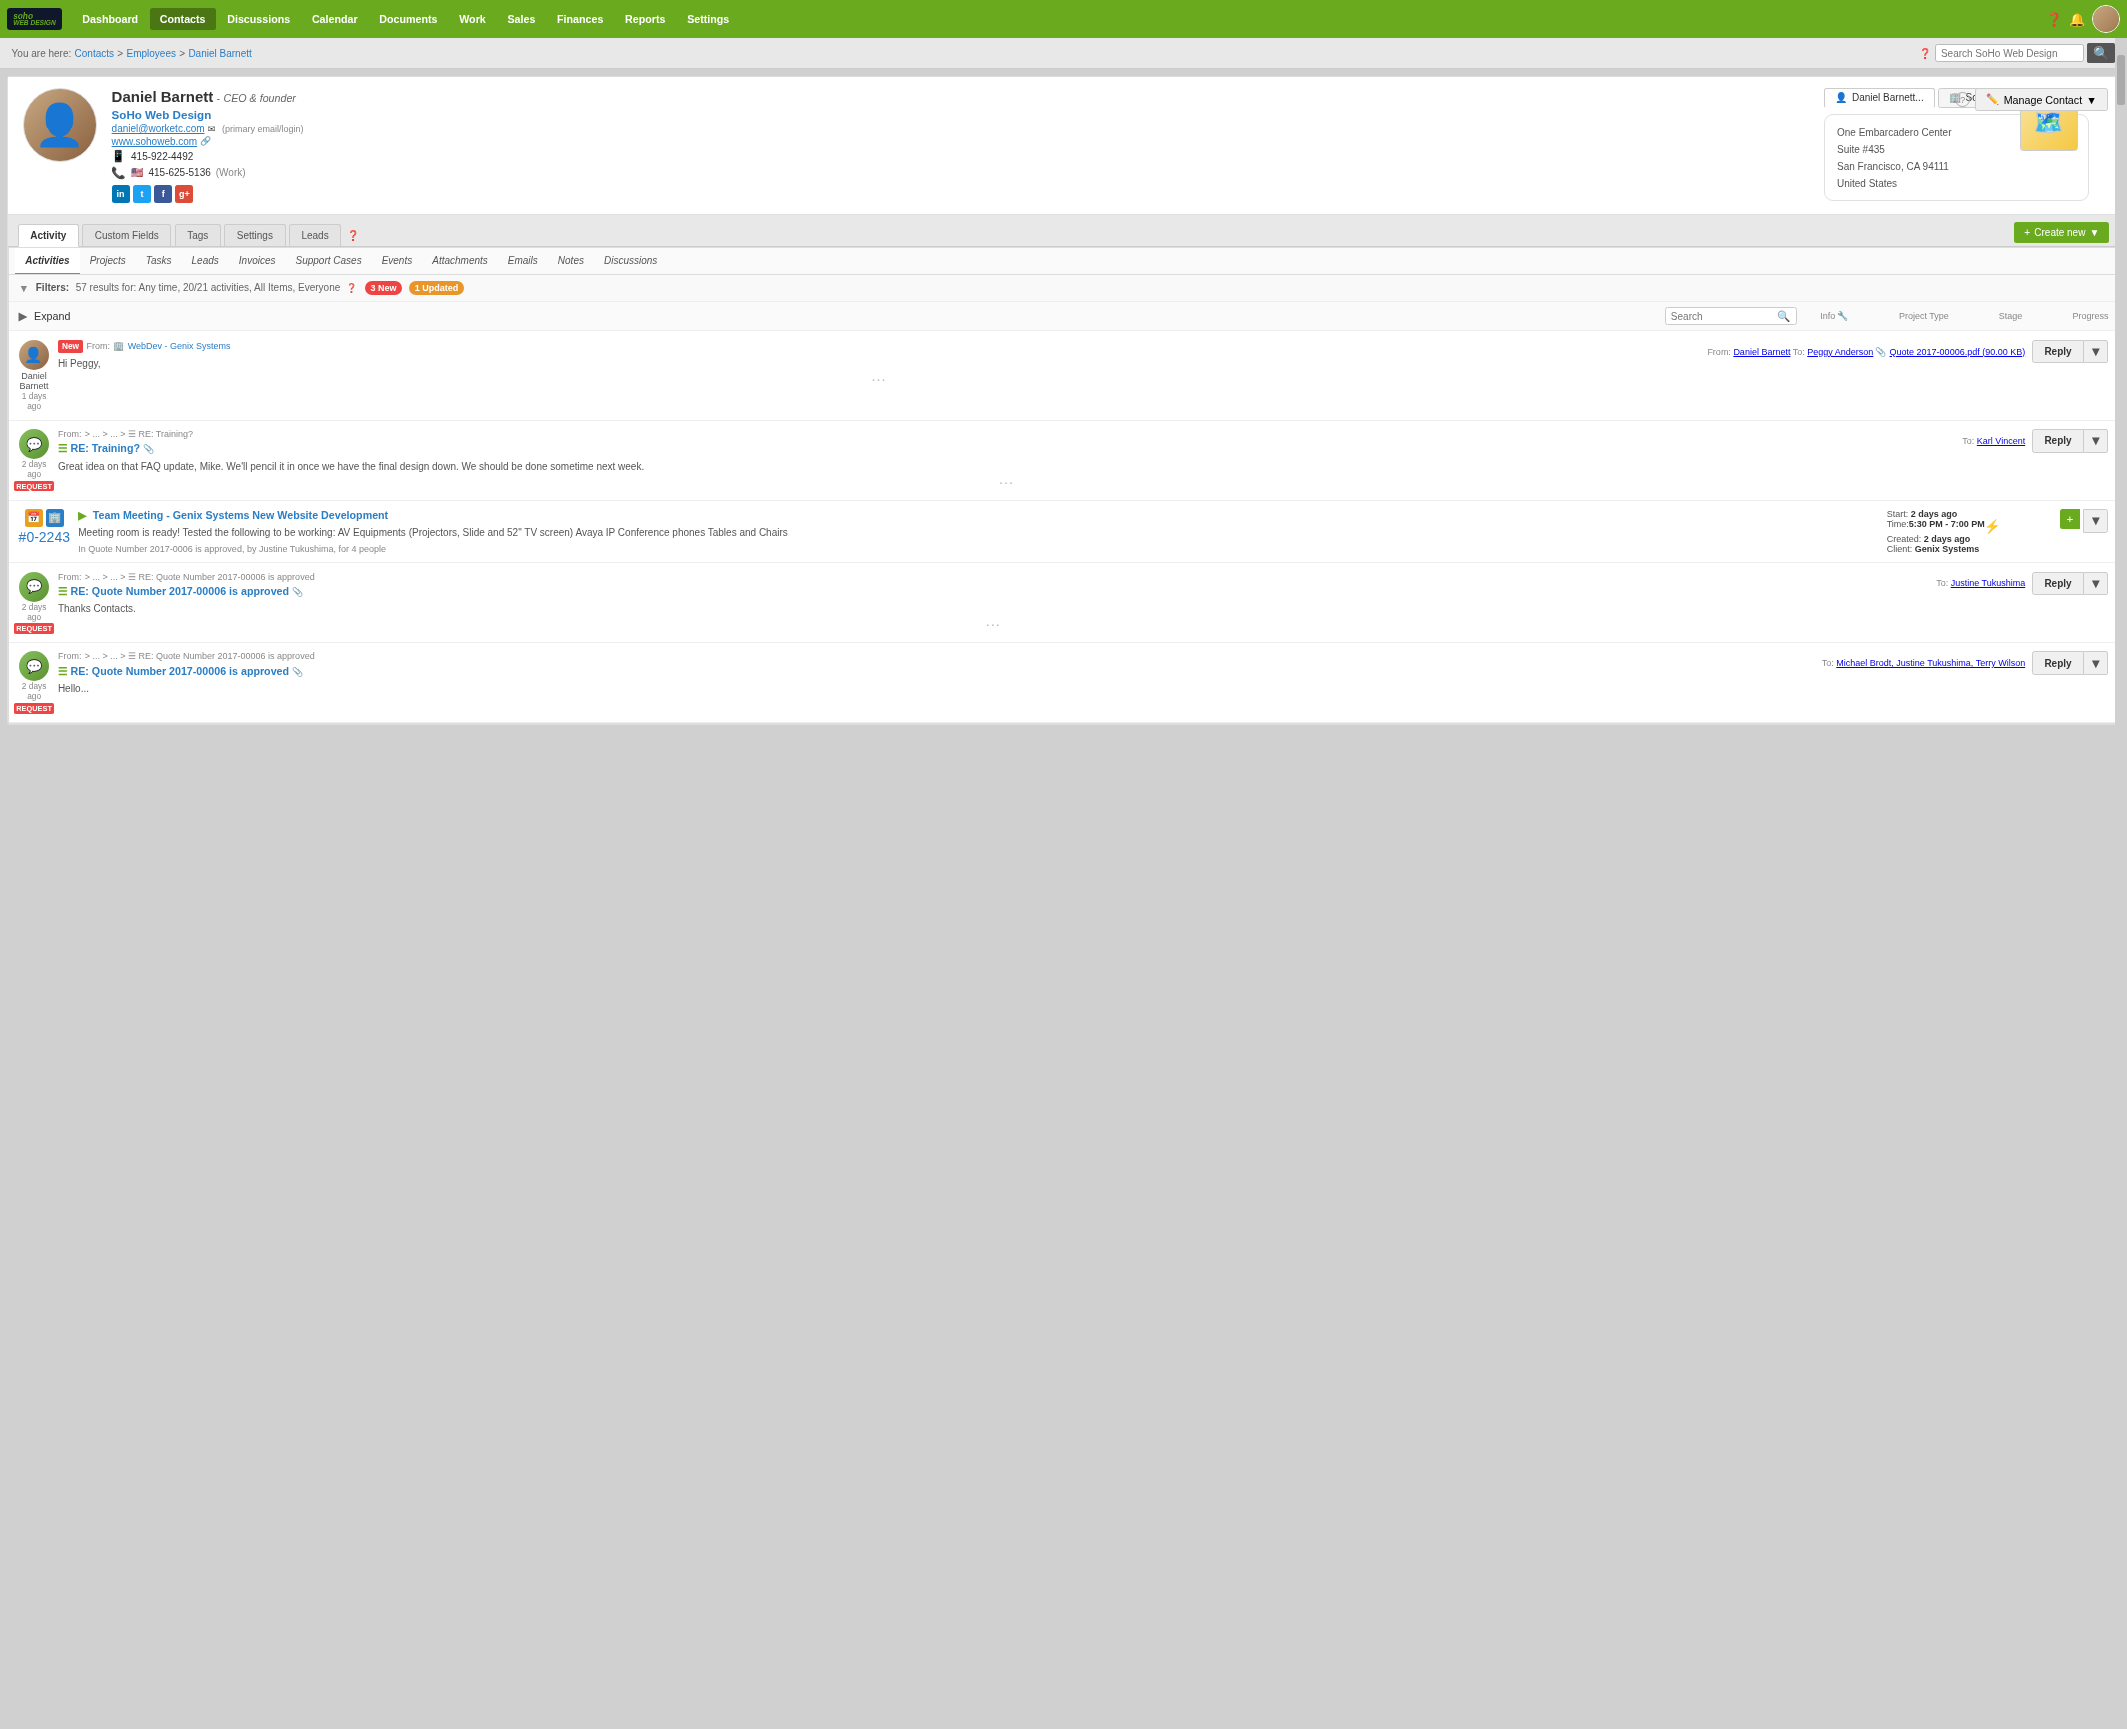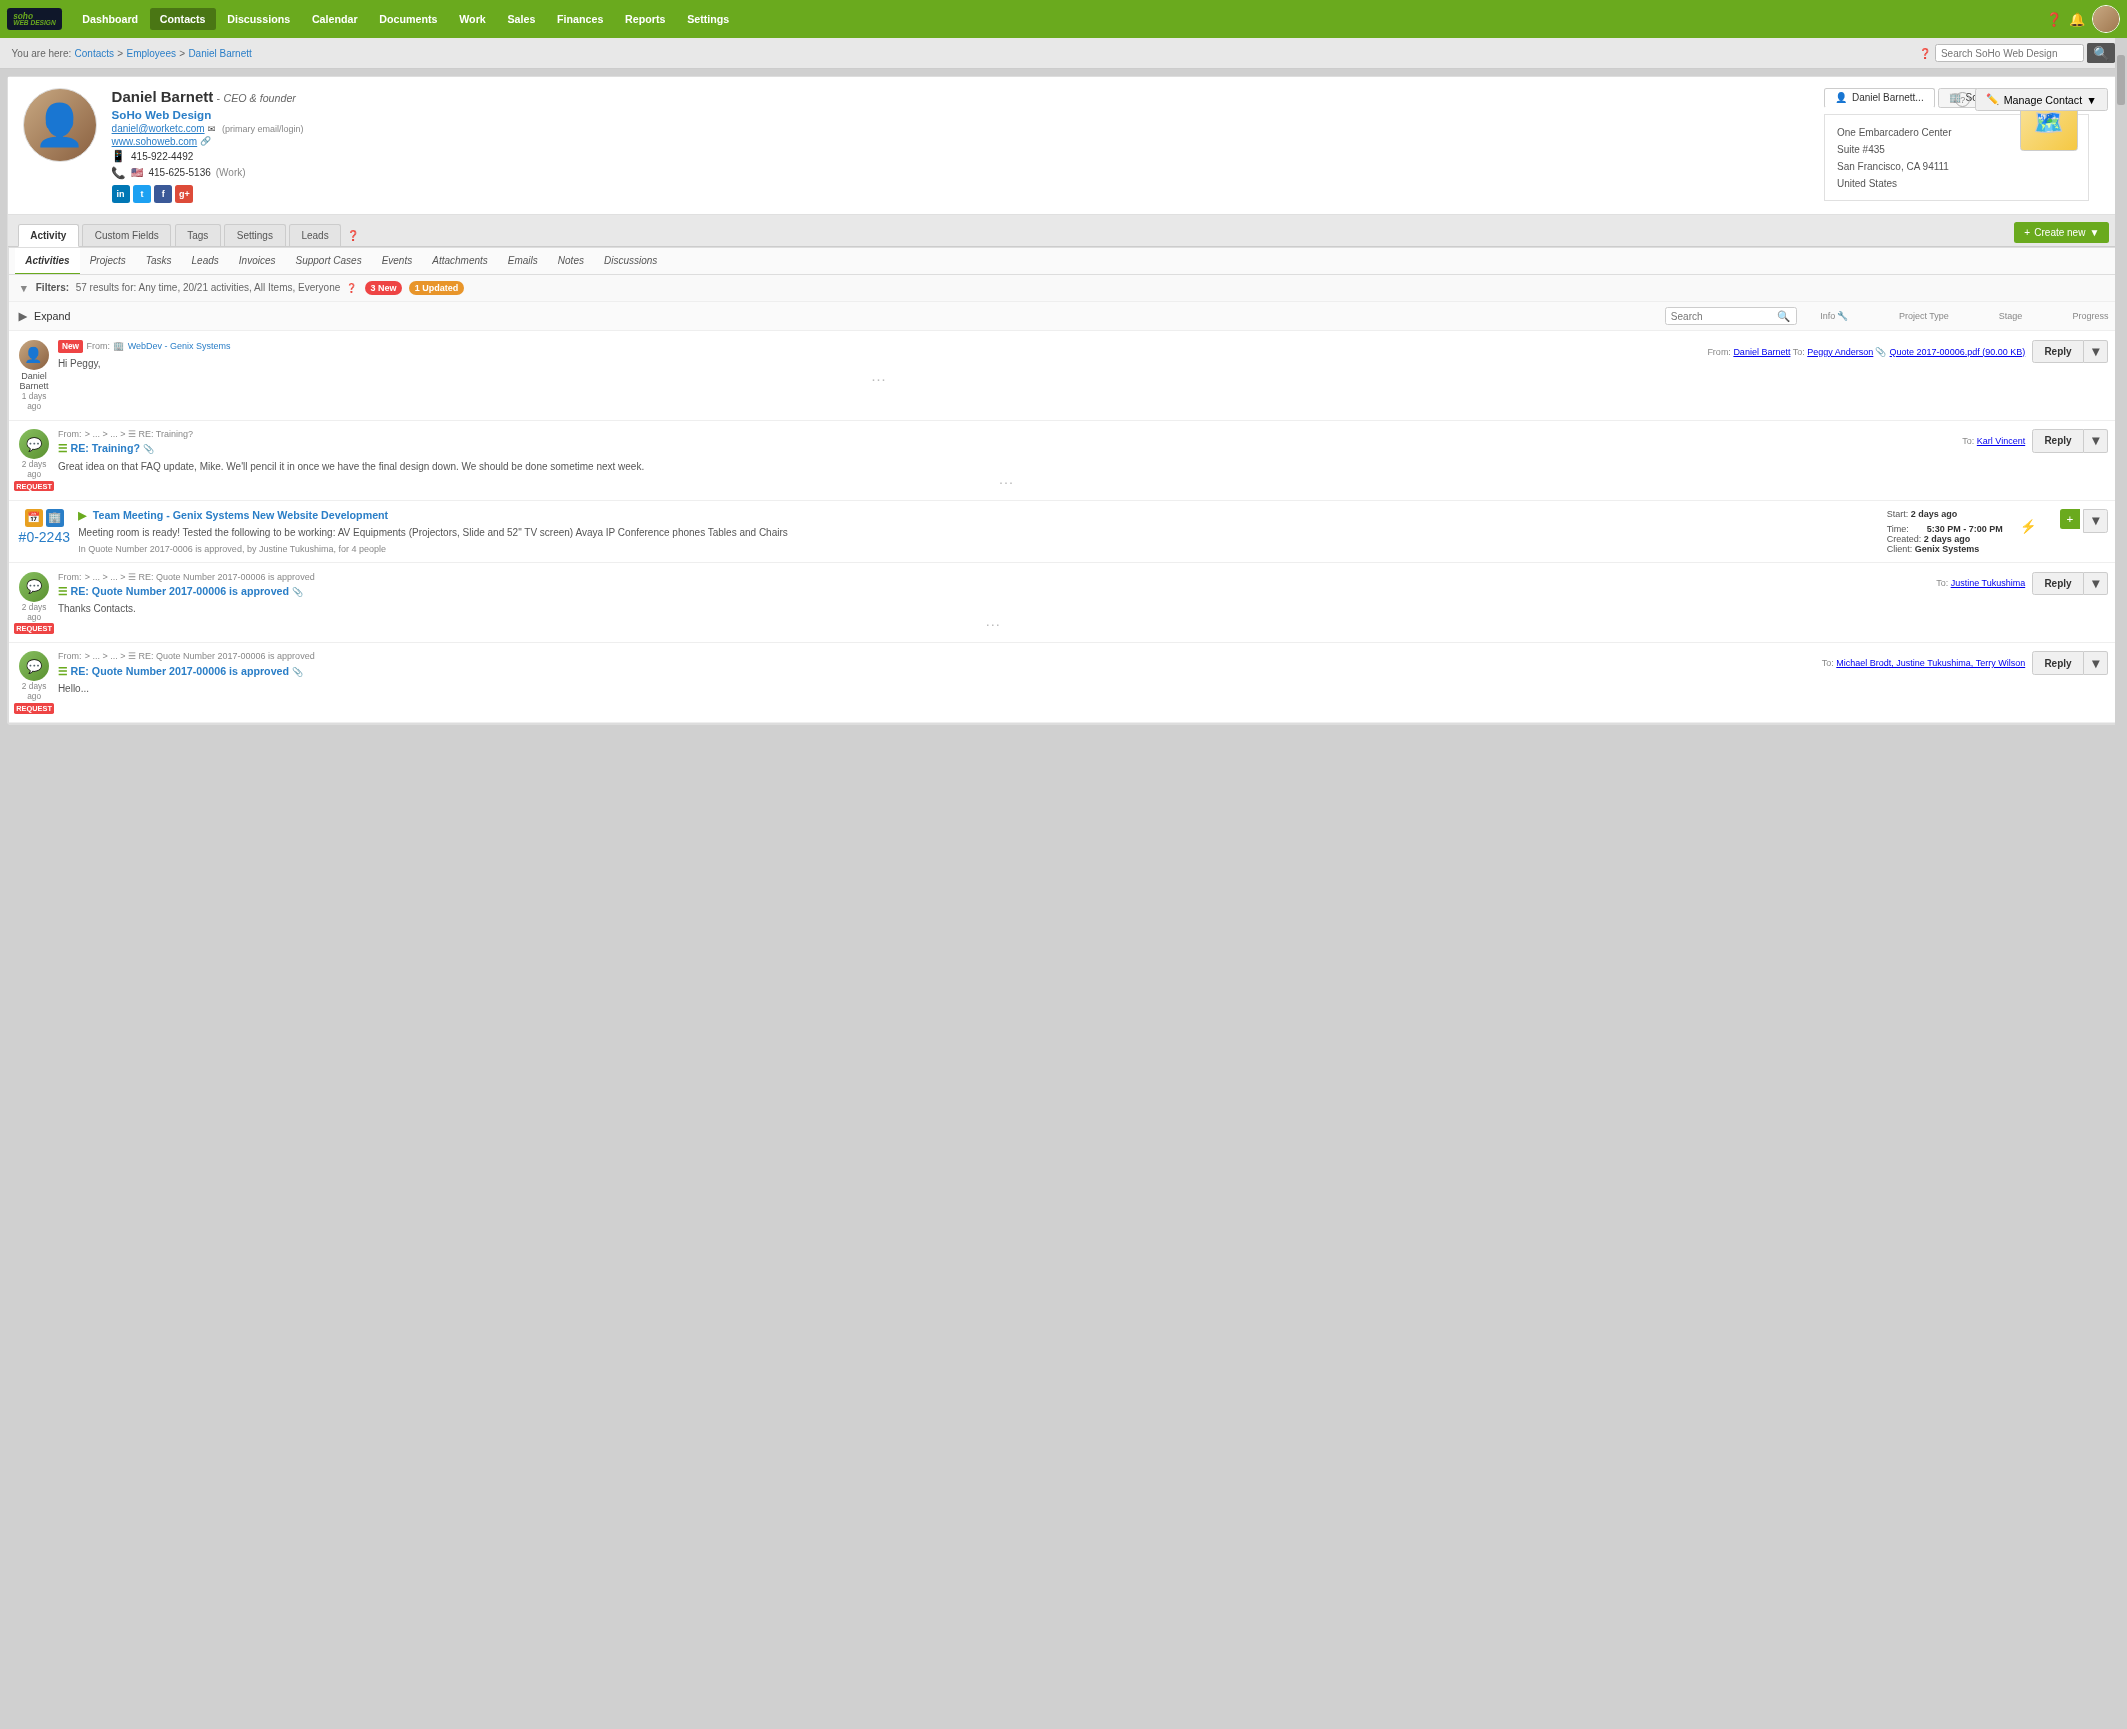--- a/index.html
+++ b/index.html
@@ -42,21 +42,21 @@
     .si-tw { background: #1da1f2; }
     .si-fb { background: #3b5998; }
     .si-gp { background: #dd4b39; }
     .phone-row { display: flex; align-items: center; gap: 5px; margin: 2.5px 0; font-size: 10px; color: #333; }
     .phone-icon { font-size: 11.6px; }
 
     .contact-address-section { flex: 0 0 265px; margin: 0 15px; }
     .address-tabs { display: flex; gap: 3.3px; margin-bottom: 6.6px; }
     .addr-tab { padding: 3.3px 10px; border: 0.8px solid #ccc; border-radius: 2.5px; cursor: pointer; font-size: 10px; background: #f5f5f5; display: flex; align-items: center; gap: 4.1px; }
     .addr-tab.active { background: white; border-bottom: 0.8px solid white; }
-    .address-box { background: white; border: 0.8px solid #e0e0e0; padding: 8.3px 11.6px; border-radius: 0; font-size: 10px; line-height: 1.7; color: #555; min-height: 66px; }
+    .address-box { background: white; border: 0.8px solid #e0e0e0; padding: 8.3px 11.6px; border-radius: 9px; font-size: 10px; line-height: 1.7; color: #555; min-height: 66px; }
     .map-icon { position: absolute; right: 41px; top: 16.5px; }
     .map-box { width: 58px; height: 58px; background: linear-gradient(135deg, #f9e4a0, #f5c842); border-radius: 3.3px; display: flex; align-items: center; justify-content: center; font-size: 25px; border: 0.8px solid #ccc; }
 
     .manage-btn-area { position: absolute; right: 11.6px; top: 11.6px; display: flex; align-items: center; gap: 5px; }
     .help-icon { width: 15px; height: 15px; border-radius: 50%; border: 0.8px solid #aaa; display: flex; align-items: center; justify-content: center; font-size: 9px; color: #888; cursor: pointer; }
     .manage-btn { background: #f0f0f0; border: 0.8px solid #ccc; padding: 4.1px 10px; border-radius: 2.5px; cursor: pointer; font-size: 10.7px; display: flex; align-items: center; gap: 4.1px; }
     .tab { padding: 5px 11.6px; border: 0.8px solid #ccc; border-bottom: none; border-radius: 2.5px 2.5px 0 0; cursor: pointer; font-size: 10px; background: #e4e4e4; color: #555; }
     .tab.active { background: white; color: #333; font-weight: bold; border-bottom: 0.8px solid white; margin-bottom: -0.8px; }
     .create-new-btn { margin-left: auto; margin-bottom: 3.3px; background: #6aaa1e; color: white; border: none; padding: 5px 10px; border-radius: 2.5px; cursor: pointer; font-size: 10px; display: flex; align-items: center; gap: 4.1px; }
 
@@ -370,21 +370,21 @@
       <div class="meeting-content">
         <div class="meeting-title">
           <span class="meeting-play">▶</span>
           <span>Team Meeting - Genix Systems New Website Development</span>
         </div>
         <div class="meeting-body">Meeting room is ready! Tested the following to be working: AV Equipments (Projectors, Slide and 52" TV screen) Avaya IP Conference phones Tables and Chairs</div>
         <div style="font-size:9px;color:#888;margin-top:3.3px;">In Quote Number 2017-0006 is approved, by Justine Tukushima, for 4 people</div>
       </div>
       <div class="meeting-meta">
         <div>Start: <strong>2 days ago</strong></div>
-        <div style="display:flex;align-items:flex-end;gap:18px;">
+        <div style="display:flex;align-items:flex-start;gap:0;">
           Time: <strong>5:30 PM - 7:00 PM</strong>
           <span style="color:red;font-size:13.2px;">⚡</span>
         </div>
         <div>Created: <strong>2 days ago</strong></div>
         <div>Client: <strong>Genix Systems</strong></div>
       </div>
       <div class="meeting-right">
         <button class="add-btn">+</button>
         <button class="add-dropdown">▼</button>
       </div>

